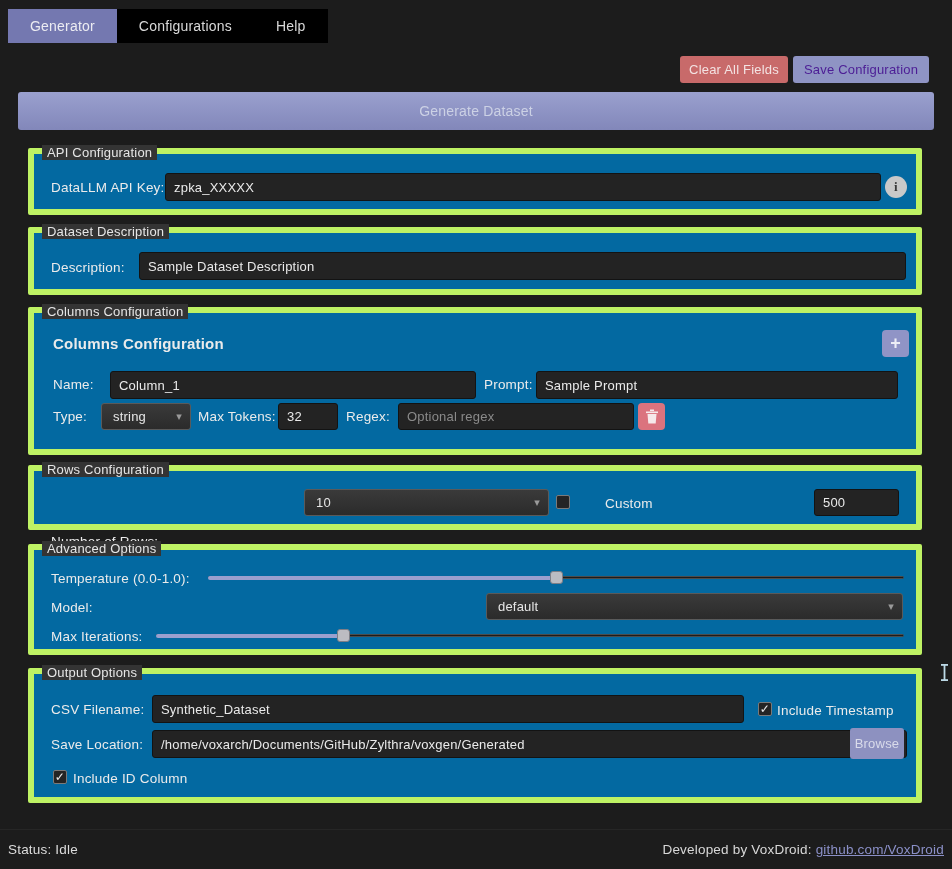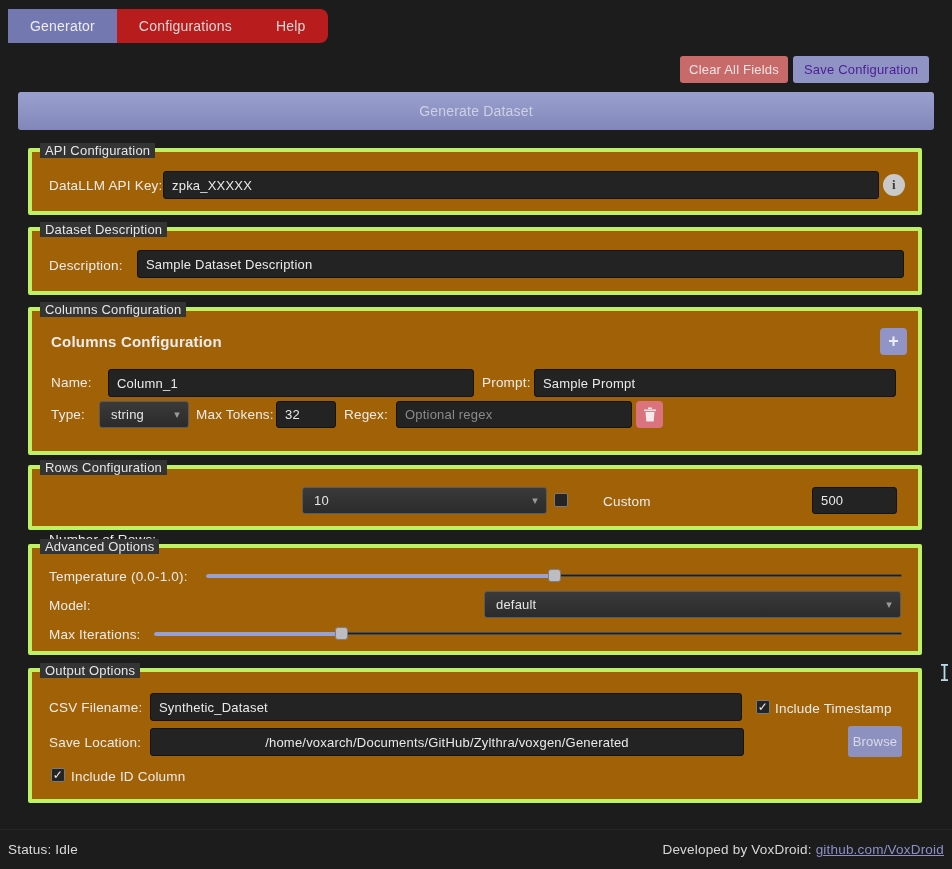--- a/index.html
+++ b/index.html
@@ -1,36 +1,36 @@
 <!DOCTYPE html>
 <html><head>
 <meta charset="utf-8">
 <style>
   html,body{margin:0;padding:0;background:#141414;}
   *{box-sizing:border-box;font-family:"Liberation Sans",sans-serif;}
   #app{position:relative;width:952px;height:869px;background:#1c1c1c;overflow:hidden;letter-spacing:.2px;}
 
   
-  .tabbar{position:absolute;left:8px;top:9px;height:34px;background:#b91c1c;display:flex;border-radius:8px;}
+  .tabbar{position:absolute;left:8px;top:9px;height:34px;background:#000000;display:flex;}
   .tab{display:flex;align-items:center;padding:0 22px;font-size:14px;color:#d9d9d9;cursor:default;}
   .tab.active{background:#7478b0;color:#ececf2;}
 
   
   .btn{position:absolute;display:flex;align-items:center;justify-content:center;
        border-radius:3px;font-size:13px;cursor:default;}
   .btn-danger{background:#c86a6a;color:#f3e3e3;}
   .btn-accent{background:#8f94c4;color:#4c1d95;}
   #clear-btn{left:680px;top:56px;width:108px;height:27px;}
   #save-btn{left:793px;top:56px;width:136px;height:27px;}
   #generate-btn{left:18px;top:92px;width:916px;height:38px;font-size:14px;
        background:linear-gradient(#9aa0ce,#8287ba);color:#ccd1e5;border-radius:3px;}
 
   
-  .section{position:absolute;left:28px;width:894px;background:#a16207;
-           border:4px solid #bef264;border-radius:2px;}
+  .section{position:absolute;left:28px;width:894px;background:#0369a1;
+           border:6px solid #bef264;border-radius:2px;}
   .section-title{position:absolute;top:-9px;left:8px;background:#343434;padding:0 5px;
            font-size:13px;color:#e6e6e6;white-space:nowrap;}
   .lbl{position:absolute;font-size:13.5px;color:#ebebeb;white-space:nowrap;}
 
   .tinput{position:absolute;background:#232323;border:1px solid #131313;border-radius:3px;
           height:28px;display:flex;align-items:center;padding:0 8px;font-size:13px;color:#eaeaea;
           white-space:nowrap;overflow:hidden;}
   .tinput .ph{color:#8a8a8a;}
   .dropdown{position:absolute;background:linear-gradient(#3a3a3a,#2b2b2b);border:1px solid #5a5a5a;
           border-radius:3px;height:27px;display:flex;align-items:center;padding:0 11px;
@@ -181,21 +181,21 @@
     <div class="lbl" style="left:17px;top:28px;">CSV Filename:</div>
     <div class="tinput" style="left:118px;top:21px;width:592px;">
         <span>Synthetic_Dataset</span>
       </div>
     <div class="checkbox" style="left:724px;top:28px;">
         <span>✓</span>
       </div>
     <div class="lbl" style="left:743px;top:29px;">Include Timestamp</div>
 
     <div class="lbl" style="left:17px;top:63px;">Save Location:</div>
-    <div class="tinput" style="left:118px;top:56px;width:594px;justify-content:center;">
+    <div class="tinput" style="left:118px;top:56px;width:755px;">
         <span>/home/voxarch/Documents/GitHub/Zylthra/voxgen/Generated</span>
       </div>
     <div class="btn btn-accent" style="left:816px;top:54px;width:54px;height:31px;background:#8d91c0;color:#d9dbea;">Browse</div>
 
     <div class="checkbox" style="left:19px;top:96px;">
         <span>✓</span>
       </div>
     <div class="lbl" style="left:39px;top:97px;">Include ID Column</div>
   </div>
 

